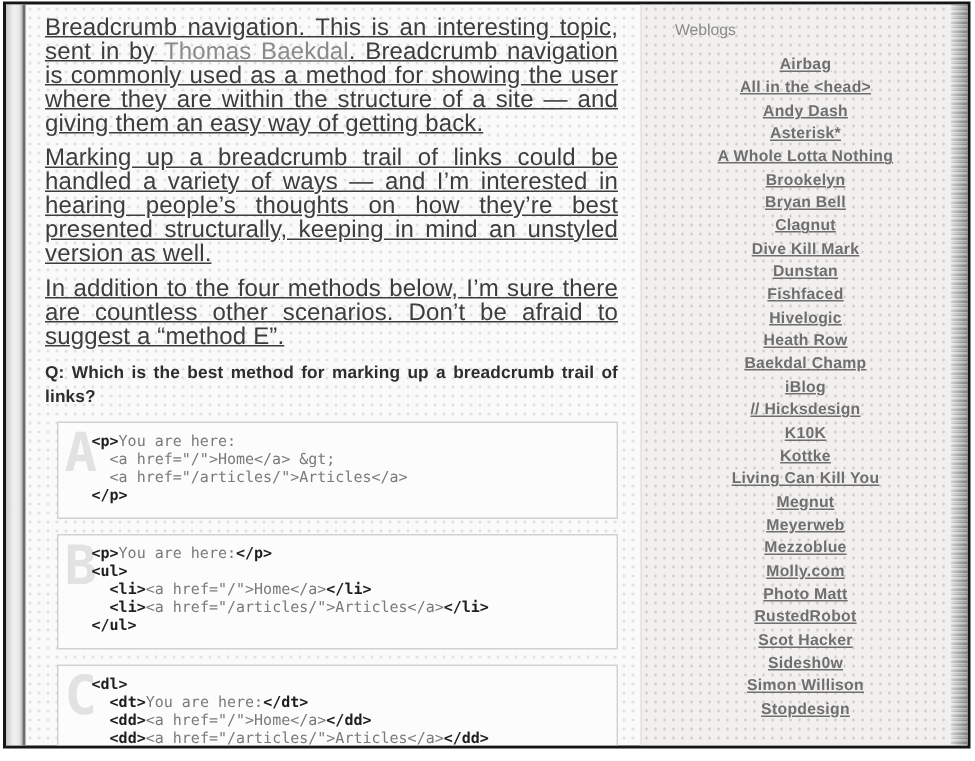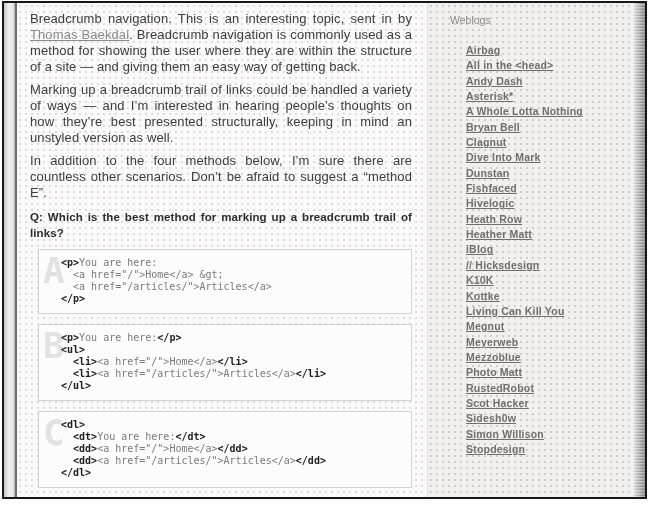--- a/index.html
+++ b/index.html
@@ -41,24 +41,25 @@
     width: 207px; flex: none;
     background-color: #f1f0ee;
     background-image: radial-gradient(rgba(176,168,168,.5) .8px, transparent 1px);
     background-size: 6px 6px;
     border-left: 1px solid #e2e1df;
     padding: 8px 10px 0 22px;
     overflow: hidden;
   }
   .para {
     margin: 0 0 7px;
-    font-size: 13px; line-height: 16px;
+    font-size: 16px; line-height: 16px;
     color: #3d3d3d;
     text-align: justify;
     letter-spacing: .1px;
+    text-decoration: underline;
   }
   .inline-link { color: #8a8a8a; text-decoration: underline; cursor: pointer; }
   .question {
     margin: 8px 0 8px;
     font-size: 11.5px; line-height: 16px;
     color: #2d2d2d; font-weight: bold;
     text-align: justify;
     letter-spacing: .1px;
   }
   .codeblock {
@@ -78,21 +79,21 @@
   }
   .codeblock pre {
     margin: 0; position: relative;
     font-family: "DejaVu Sans Mono", monospace;
     font-size: 10px; line-height: 12px;
     color: #7a7a7a;
     white-space: pre;
   }
   .codeblock .tag { color: #1e1e1e; font-weight: bold; }
   .sidebar-heading { font-size: 10.5px; color: #8b8b8b; margin: 3px 0 9px; }
-  .weblog-list { list-style: none; margin: 16px; padding: 0; }
+  .weblog-list { list-style: none; margin: 4px; padding: 0; text-align: center; }
   .weblog-list li { line-height: 13.35px; }
   .weblog-link {
     font-size: 10.5px; font-weight: bold;
     color: #6f6f6f; text-decoration: underline;
     letter-spacing: .2px; cursor: pointer;
   }
 </style>
 </head>
 <body>
 
@@ -140,36 +141,38 @@
   </div>
 
   <div class="sidebar">
     <div class="sidebar-heading">Weblogs</div>
     <ul class="weblog-list" id="weblog-list">
         <li><a class="weblog-link">Airbag</a></li>
         <li><a class="weblog-link">All in the &lt;head&gt;</a></li>
         <li><a class="weblog-link">Andy Dash</a></li>
         <li><a class="weblog-link">Asterisk*</a></li>
         <li><a class="weblog-link">A Whole Lotta Nothing</a></li>
+        <li><a class="weblog-link">Brookelyn</a></li>
         <li><a class="weblog-link">Bryan Bell</a></li>
         <li><a class="weblog-link">Clagnut</a></li>
-        <li><a class="weblog-link">Dive Into Mark</a></li>
+        <li><a class="weblog-link">Dive Kill Mark</a></li>
         <li><a class="weblog-link">Dunstan</a></li>
         <li><a class="weblog-link">Fishfaced</a></li>
         <li><a class="weblog-link">Hivelogic</a></li>
         <li><a class="weblog-link">Heath Row</a></li>
-        <li><a class="weblog-link">Heather Matt</a></li>
+        <li><a class="weblog-link">Baekdal Champ</a></li>
         <li><a class="weblog-link">iBlog</a></li>
         <li><a class="weblog-link">// Hicksdesign</a></li>
         <li><a class="weblog-link">K10K</a></li>
         <li><a class="weblog-link">Kottke</a></li>
         <li><a class="weblog-link">Living Can Kill You</a></li>
         <li><a class="weblog-link">Megnut</a></li>
         <li><a class="weblog-link">Meyerweb</a></li>
         <li><a class="weblog-link">Mezzoblue</a></li>
+        <li><a class="weblog-link">Molly.com</a></li>
         <li><a class="weblog-link">Photo Matt</a></li>
         <li><a class="weblog-link">RustedRobot</a></li>
         <li><a class="weblog-link">Scot Hacker</a></li>
         <li><a class="weblog-link">Sidesh0w</a></li>
         <li><a class="weblog-link">Simon Willison</a></li>
         <li><a class="weblog-link">Stopdesign</a></li>
         <li></li>
       </ul>
   </div>
 

